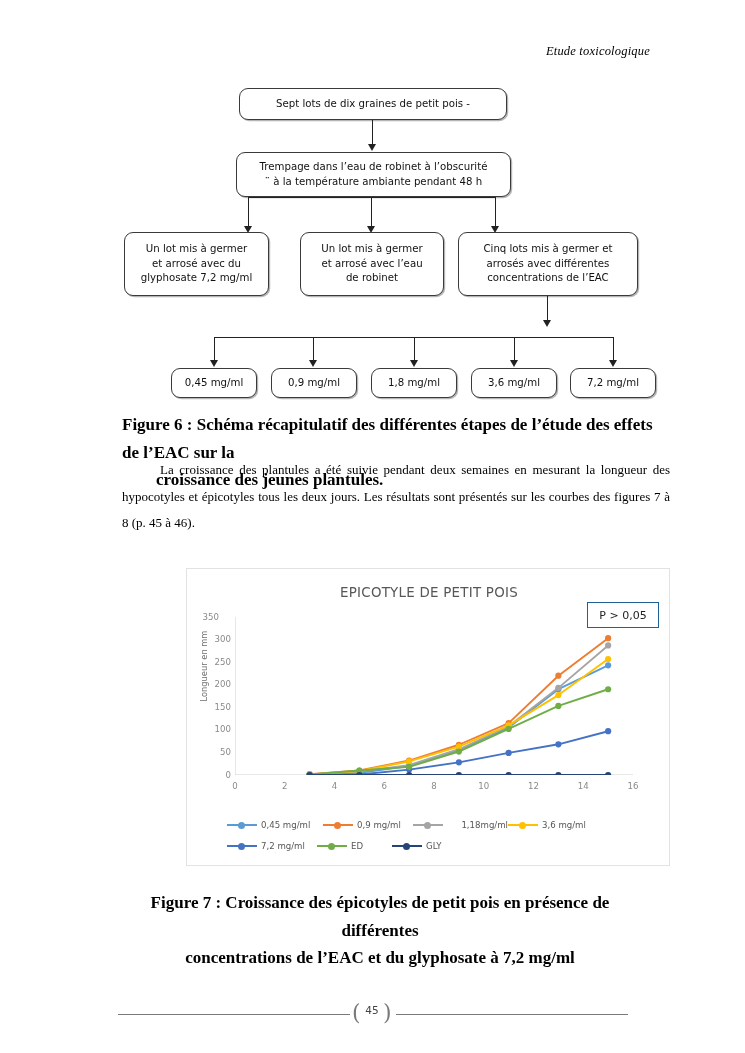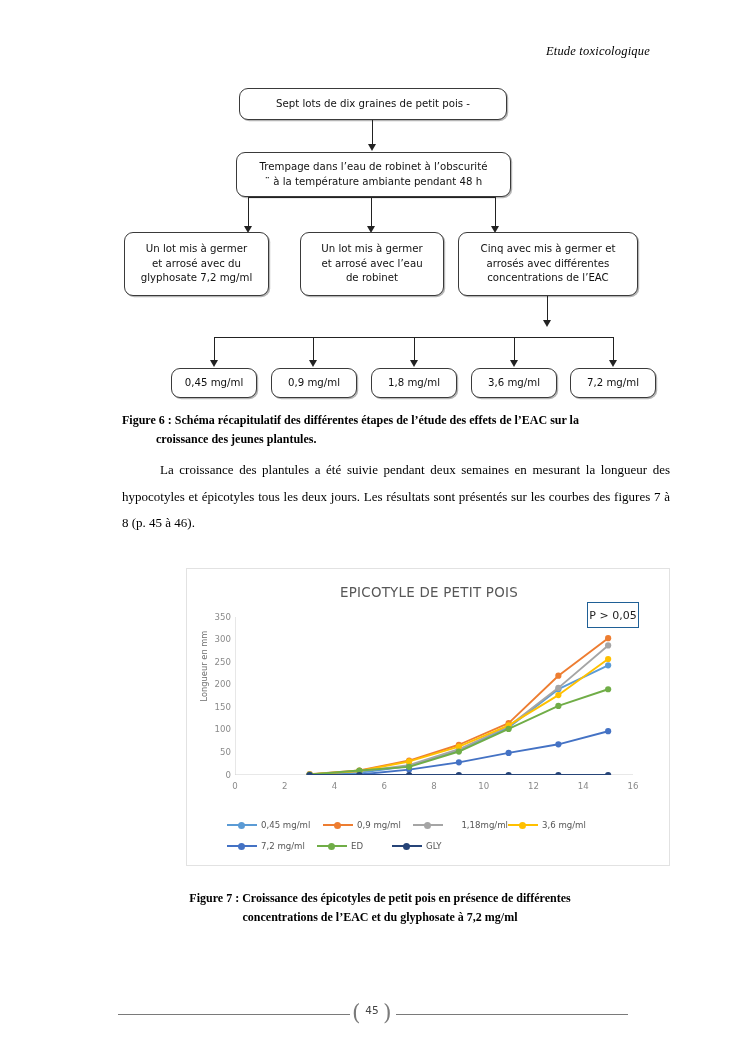--- a/index.html
+++ b/index.html
@@ -35,21 +35,21 @@
   .arrow{
     position:absolute;width:0;height:0;
     border-left:4.5px solid transparent;border-right:4.5px solid transparent;
     border-top:7px solid #222;
   }
 
   
   .cap{
     position:absolute;
     font-family:"Liberation Serif", serif;
-    font-weight:bold;font-size:12px;color:#000;line-height:1.62;
+    font-weight:bold;font-size:17px;color:#000;line-height:1.62;
   }
   .cap .l2{display:block;padding-left:34px;}
   .cap.centered{text-align:center;}
   .cap.centered .l2{padding-left:0;}
   .body{
     position:absolute;left:122px;top:457px;width:548px;
     font-family:"Liberation Serif", serif;
     font-size:13px;color:#000;line-height:2.04;
     text-align:justify;text-indent:38px;
   }
@@ -58,21 +58,21 @@
   .card{
     position:absolute;left:186px;top:568px;width:484px;height:298px;
     box-sizing:border-box;border:1px solid #e2e2e2;background:#fff;
   }
   .ctitle{
     position:absolute;left:0;top:16px;width:484px;text-align:center;
     font-family:"DejaVu Sans", sans-serif;font-size:13.4px;color:#575757;
     letter-spacing:.25px;
   }
   .pbox{
-    position:absolute;left:400px;top:33px;width:52px;height:26px;
+    position:absolute;left:400px;top:33px;width:72px;height:26px;
     box-sizing:border-box;border:1.6px solid #1f6096;background:#fff;
     display:flex;align-items:center;justify-content:center;
     font-family:"DejaVu Sans", sans-serif;font-size:11px;color:#222;
   }
   .ylab{
     position:absolute;left:-38px;top:92px;width:110px;
     transform:rotate(-90deg);text-align:center;
     font-family:"DejaVu Sans", sans-serif;font-size:8.3px;color:#6e6e6e;
   }
   .xlab{
@@ -154,21 +154,21 @@
       <span>Un lot mis à germer</span>
       <span>et arrosé avec du</span>
       <span>glyphosate 7,2 mg/ml</span>
     </div>
     <div class="fbox" style="left:300px;top:152px;width:144px;height:64px;flex-direction:column;">
       <span>Un lot mis à germer</span>
       <span>et arrosé avec l’eau</span>
       <span>de robinet</span>
     </div>
     <div class="fbox" style="left:458px;top:152px;width:180px;height:64px;flex-direction:column;">
-      <span>Cinq avec  mis à germer et</span>
+      <span>Cinq lots  mis à germer et</span>
       <span>arrosés avec différentes</span>
       <span>concentrations de l’EAC</span>
     </div>
 
     <div class="vline" style="left:547px;top:216px;height:26px;"></div>
     <div class="arrow" style="left:543px;top:240px;"></div>
     <div class="hline" style="left:214px;top:257px;width:400px;"></div>
 
     <div class="vline" style="left:214px;top:257px;height:25px;"></div>
     <div class="vline" style="left:313px;top:257px;height:25px;"></div>
@@ -216,21 +216,21 @@
     <div class="ylab">Longueur en mm</div>
 
     <div id="yticks">
         <div class="ytick" style="left: 14px; top: 200.5px;">0</div>
         <div class="ytick" style="left: 14px; top: 177.929px;">50</div>
         <div class="ytick" style="left: 14px; top: 155.357px;">100</div>
         <div class="ytick" style="left: 14px; top: 132.786px;">150</div>
         <div class="ytick" style="left: 14px; top: 110.214px;">200</div>
         <div class="ytick" style="left: 14px; top: 87.6429px;">250</div>
         <div class="ytick" style="left: 14px; top: 65.0714px;">300</div>
-        <div class="ytick" style="left: 14px; top: 42.5px;">350</div>
+        <div class="ytick" style="left: 2px; top: 42.5px;">350</div>
       </div>
 
     <div id="xticks">
         <div class="xtick" style="left: 36px; top: 212px;">0</div>
         <div class="xtick" style="left: 85.75px; top: 212px;">2</div>
         <div class="xtick" style="left: 135.5px; top: 212px;">4</div>
         <div class="xtick" style="left: 185.25px; top: 212px;">6</div>
         <div class="xtick" style="left: 235px; top: 212px;">8</div>
         <div class="xtick" style="left: 284.75px; top: 212px;">10</div>
         <div class="xtick" style="left: 334.5px; top: 212px;">12</div>

